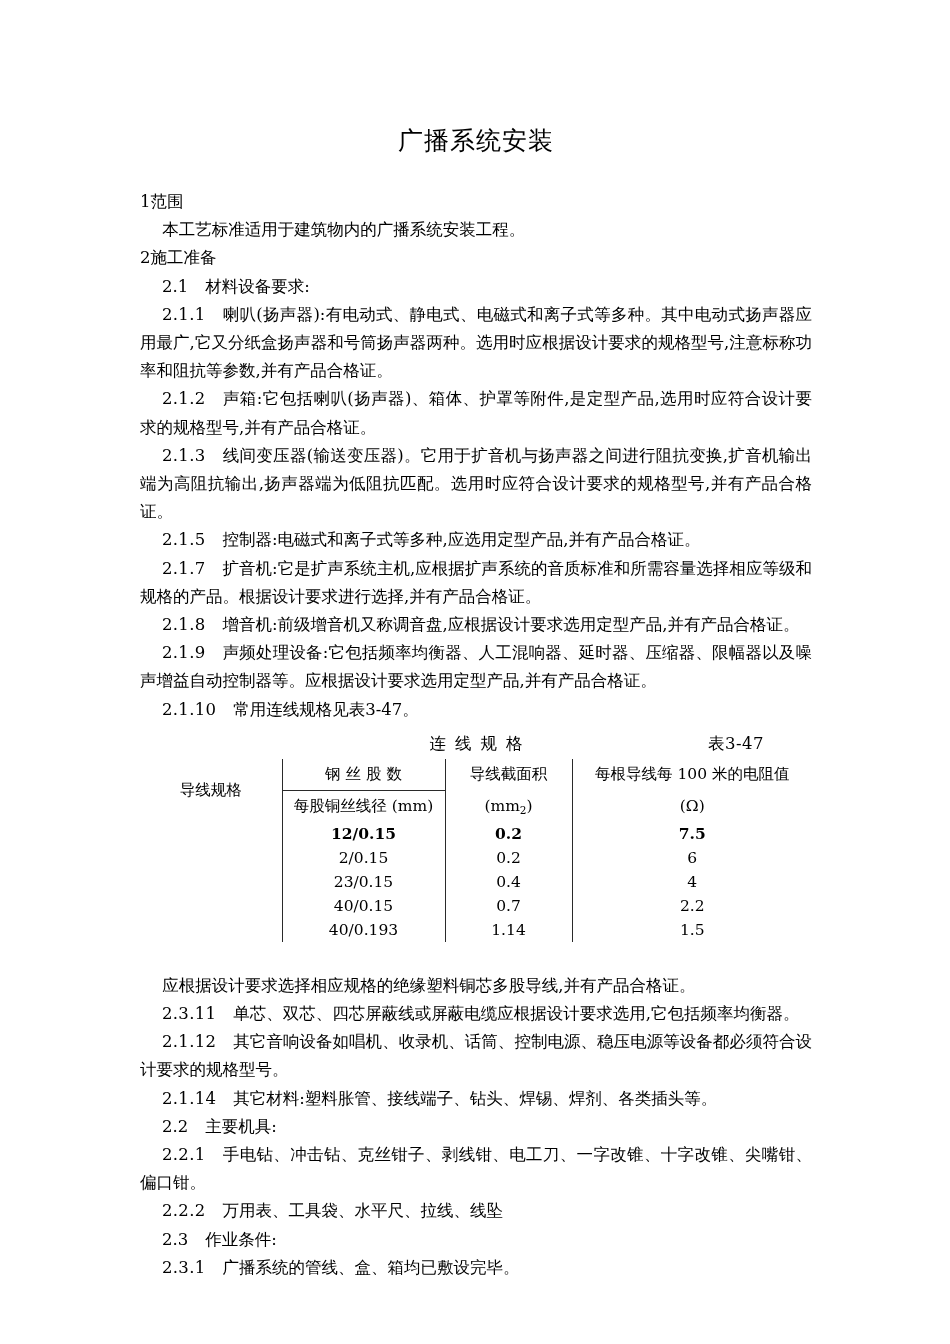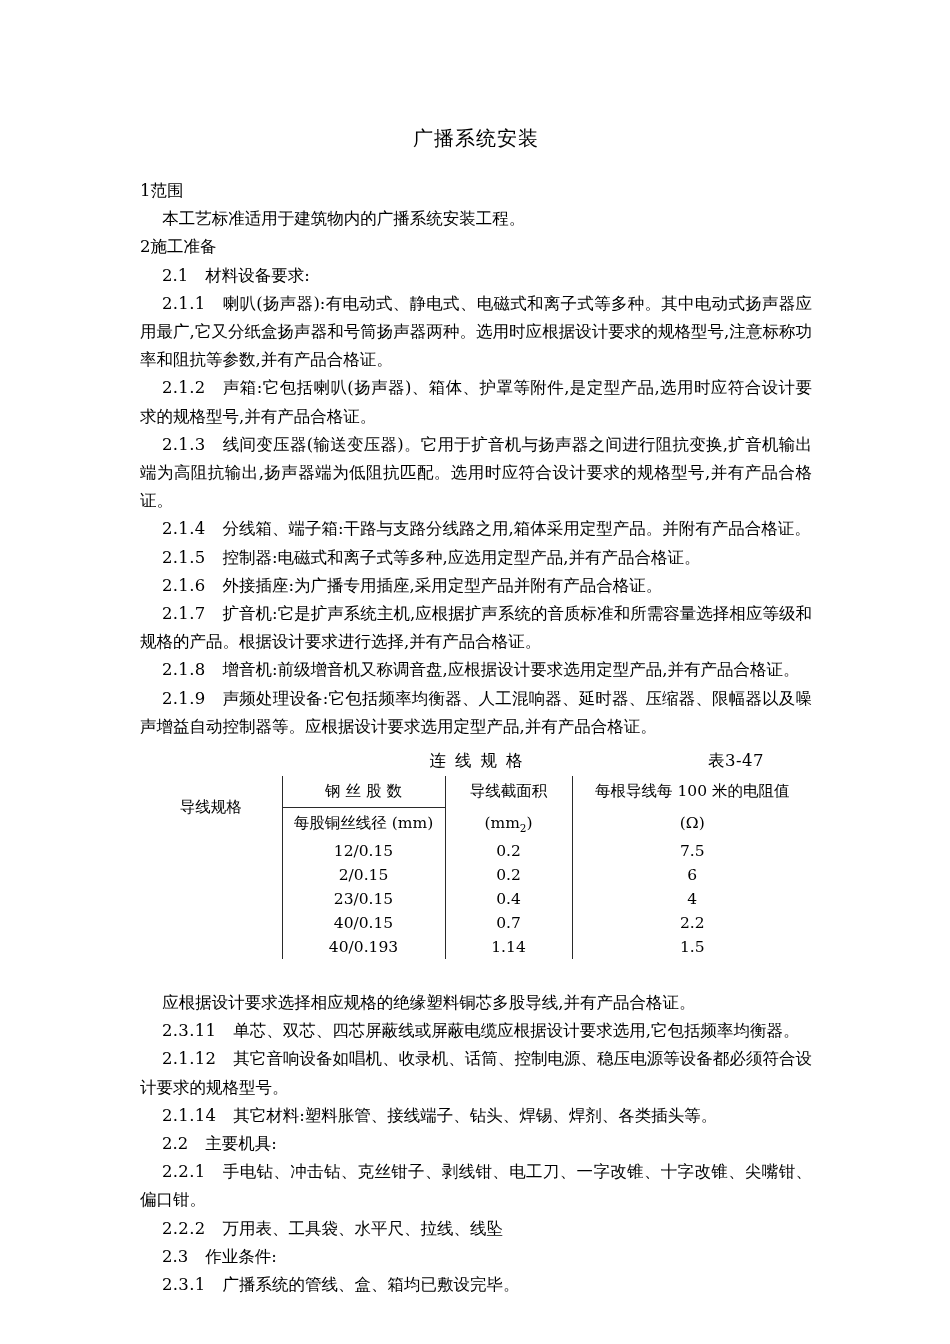--- a/index.html
+++ b/index.html
@@ -24,24 +24,24 @@
   .content {
     position: absolute;
     left: 140px;
     top: 0;
     width: 672px;
   }
 
   
   .doc-title {
     text-align: center;
-    font-size: 20px;
+    font-size: 25px;
     line-height: 1;
     margin-top: 128px;
-    margin-bottom: 11px;
+    margin-bottom: 17px;
     font-weight: normal;
     letter-spacing: 1px;
   }
 
   
   .para {
     font-size: 16.5px;
     line-height: 28.2px;
     margin: 0;
     text-align: justify;
@@ -101,21 +101,21 @@
   }
   table.spec td {
     padding: 0;
     text-align: center;
     vertical-align: middle;
     border: 0;
     margin-top: 40px;
   }
   
   .rule-top td { border-top: 2.2px solid #1a1a1a; }
-  .rule-mid td { border-top: 2.2px solid #1a1a1a; }
+  .rule-mid td { border-top: 2.2px solid #1a1a1a; font-weight: bold; }
   .rule-bot td { border-bottom: 2.2px solid #1a1a1a; }
 
   
   .vl { border-left: 1.2px solid #2a2a2a !important; }
   .vr { border-right: 1.2px solid #2a2a2a !important; }
 
   
   .hl-thin { border-top: 1.2px solid #2a2a2a !important; }
 
   .hdr-cell { height: 31px; }
@@ -141,32 +141,31 @@
     <p class="para lvl1"><span class="num">2</span><span>施工准备</span></p>
 
     <p class="para lvl2"><span>2.1</span><span class="sep-wide"></span><span>材料设备要求:</span></p>
 
     <p class="para lvl3"><span class="lbl">2.1.1</span><span class="sep-wide"></span><span>喇叭(扬声器):有电动式、静电式、电磁式和离子式等多种。其中电动式扬声器应用最广,它又分纸盒扬声器和号筒扬声器两种。选用时应根据设计要求的规格型号,注意标称功率和阻抗等参数,并有产品合格证。</span></p>
 
     <p class="para lvl3"><span class="lbl">2.1.2</span><span class="sep-wide"></span><span>声箱:它包括喇叭(扬声器)、箱体、护罩等附件,是定型产品,选用时应符合设计要求的规格型号,并有产品合格证。</span></p>
 
     <p class="para lvl3"><span class="lbl">2.1.3</span><span class="sep-wide"></span><span>线间变压器(输送变压器)。它用于扩音机与扬声器之间进行阻抗变换,扩音机输出端为高阻抗输出,扬声器端为低阻抗匹配。选用时应符合设计要求的规格型号,并有产品合格证。</span></p>
 
-    <p class="para lvl3"><span class="lbl">2.1.4</span><span class="sep-wide"></span><span>分线箱、端子箱:干路与支路分线路之用,箱体采用定型产品。并附有产品合格证。</span></p>
 
     <p class="para lvl3"><span class="lbl">2.1.5</span><span class="sep-wide"></span><span>控制器:电磁式和离子式等多种,应选用定型产品,并有产品合格证。</span></p>
 
-    <p class="para lvl3"><span class="lbl">2.1.6</span><span class="sep-wide"></span><span>外接插座:为广播专用插座,采用定型产品并附有产品合格证。</span></p>
 
     <p class="para lvl3"><span class="lbl">2.1.7</span><span class="sep-wide"></span><span>扩音机:它是扩声系统主机,应根据扩声系统的音质标准和所需容量选择相应等级和规格的产品。根据设计要求进行选择,并有产品合格证。</span></p>
 
     <p class="para lvl3"><span class="lbl">2.1.8</span><span class="sep-wide"></span><span>增音机:前级增音机又称调音盘,应根据设计要求选用定型产品,并有产品合格证。</span></p>
 
     <p class="para lvl3"><span class="lbl">2.1.9</span><span class="sep-wide"></span><span>声频处理设备:它包括频率均衡器、人工混响器、延时器、压缩器、限幅器以及噪声增益自动控制器等。应根据设计要求选用定型产品,并有产品合格证。</span></p>
 
+    <p class="para lvl3"><span class="lbl">2.1.10</span><span class="sep-wide"></span><span>常用连线规格见表3-47。</span></p>
 
     <div class="table-block">
       <div class="table-caption-row">
         <span class="tbl-caption">连线规格</span>
         <span class="tbl-number">表3-47</span>
       </div>
 
       <table class="spec">
         <colgroup>
           <col style="width:142px">

